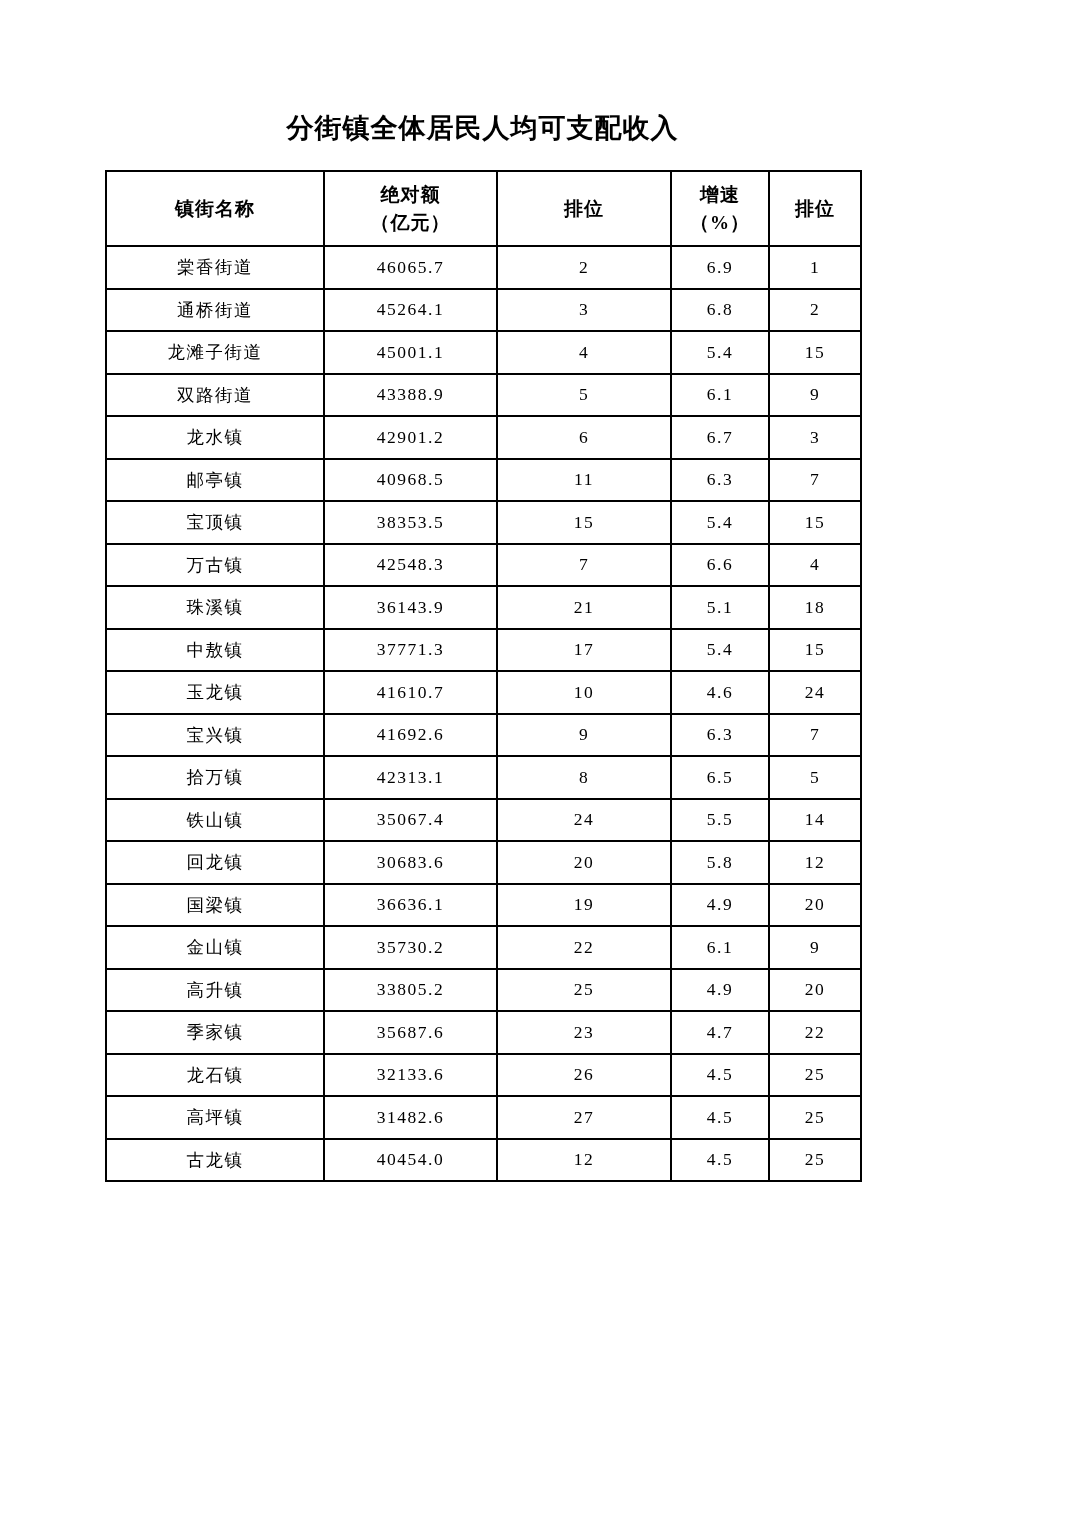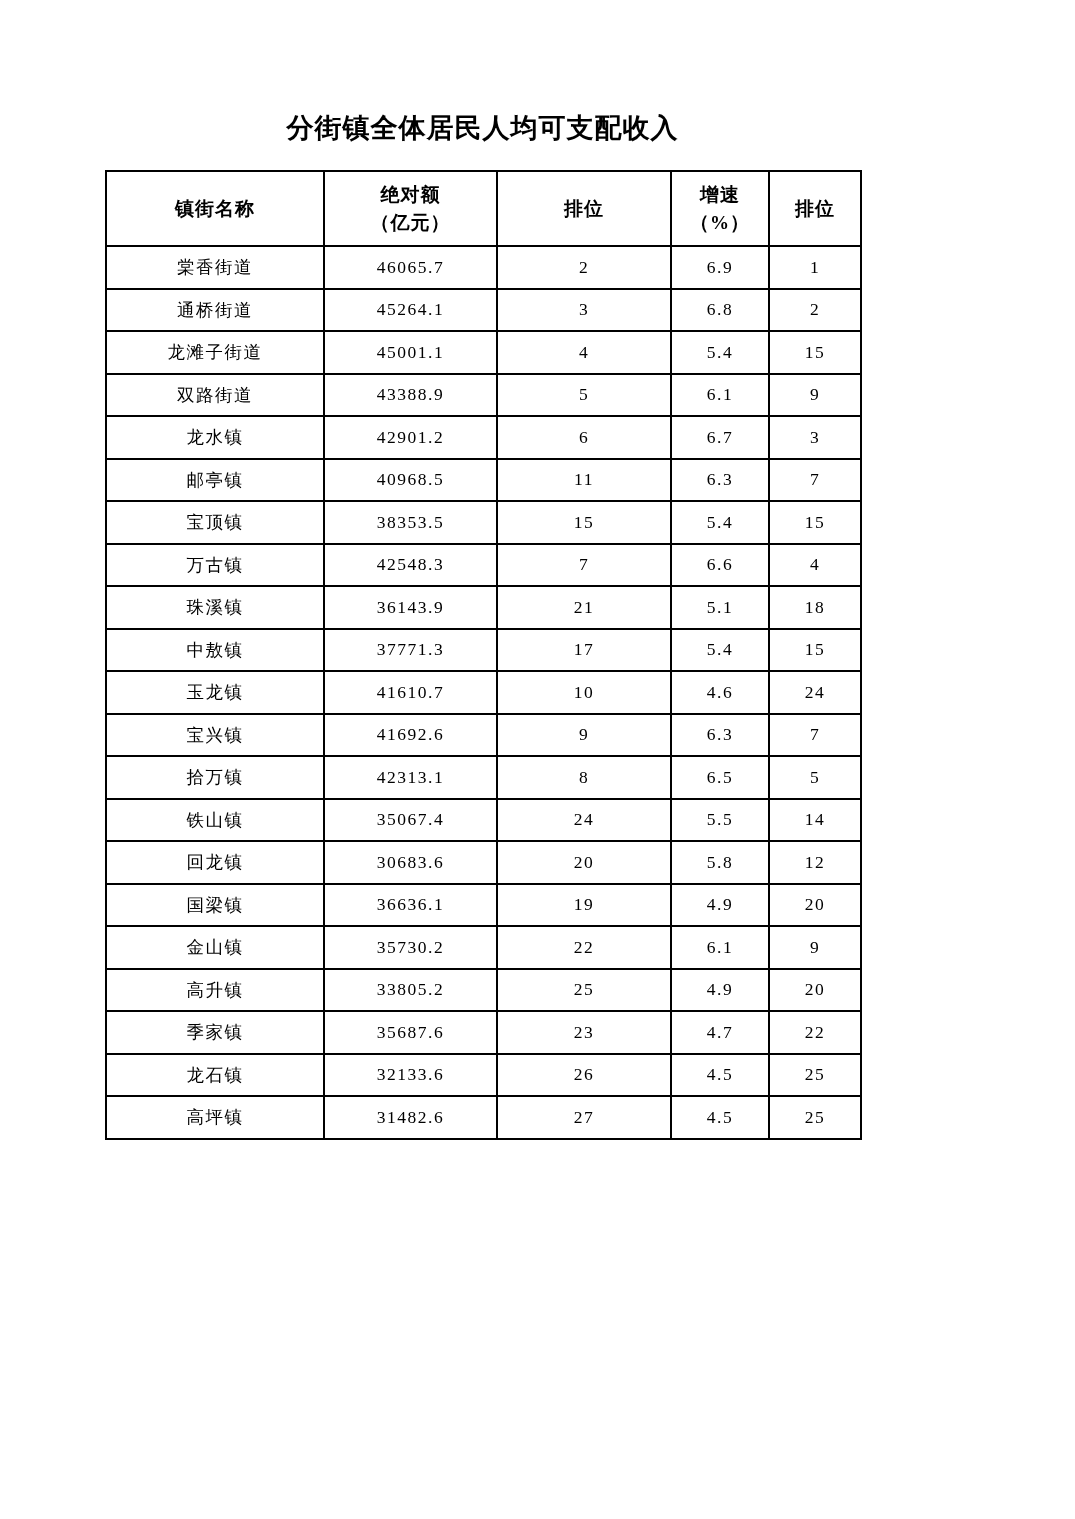--- a/index.html
+++ b/index.html
@@ -237,16 +237,23 @@
           <td>4.5</td>
           <td>25</td>
         </tr>
         <tr>
           <td>高坪镇</td>
           <td>31482.6</td>
           <td>27</td>
           <td>4.5</td>
           <td>25</td>
         </tr>
+        <tr>
+          <td>古龙镇</td>
+          <td>40454.0</td>
+          <td>12</td>
+          <td>4.5</td>
+          <td>25</td>
+        </tr>
       </tbody>
   </table>
 
 </div>
 
 </body></html>

